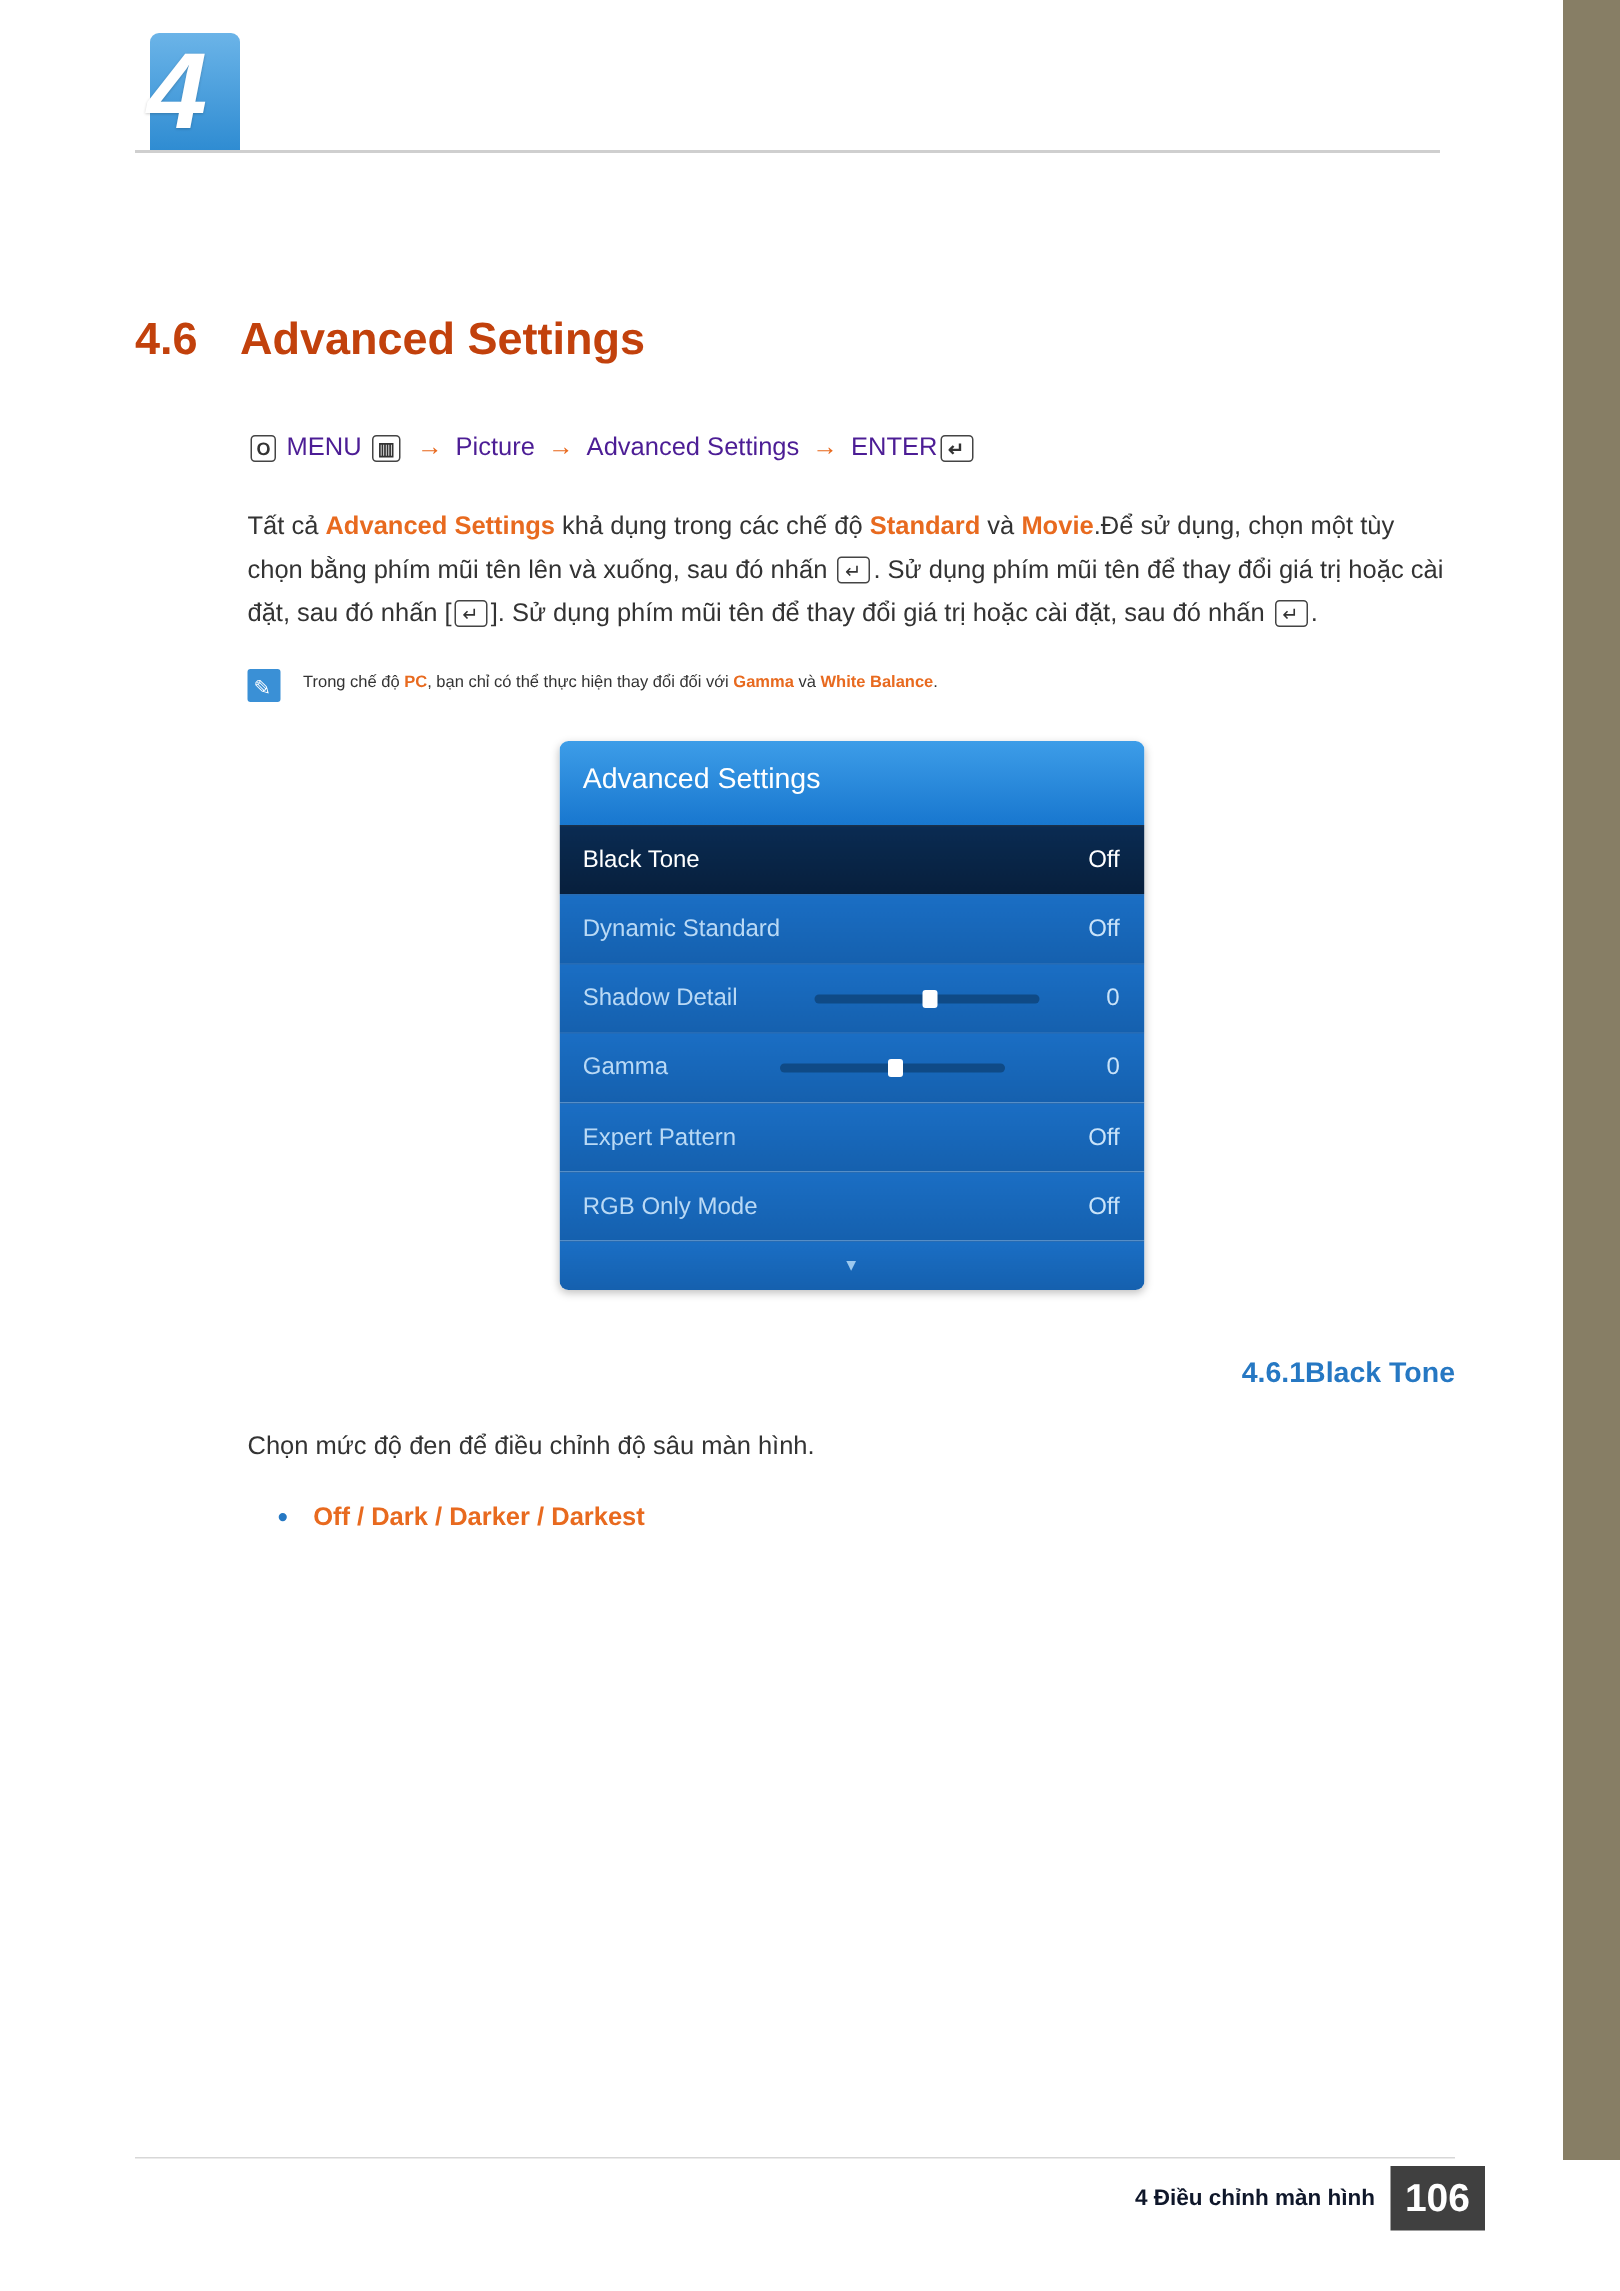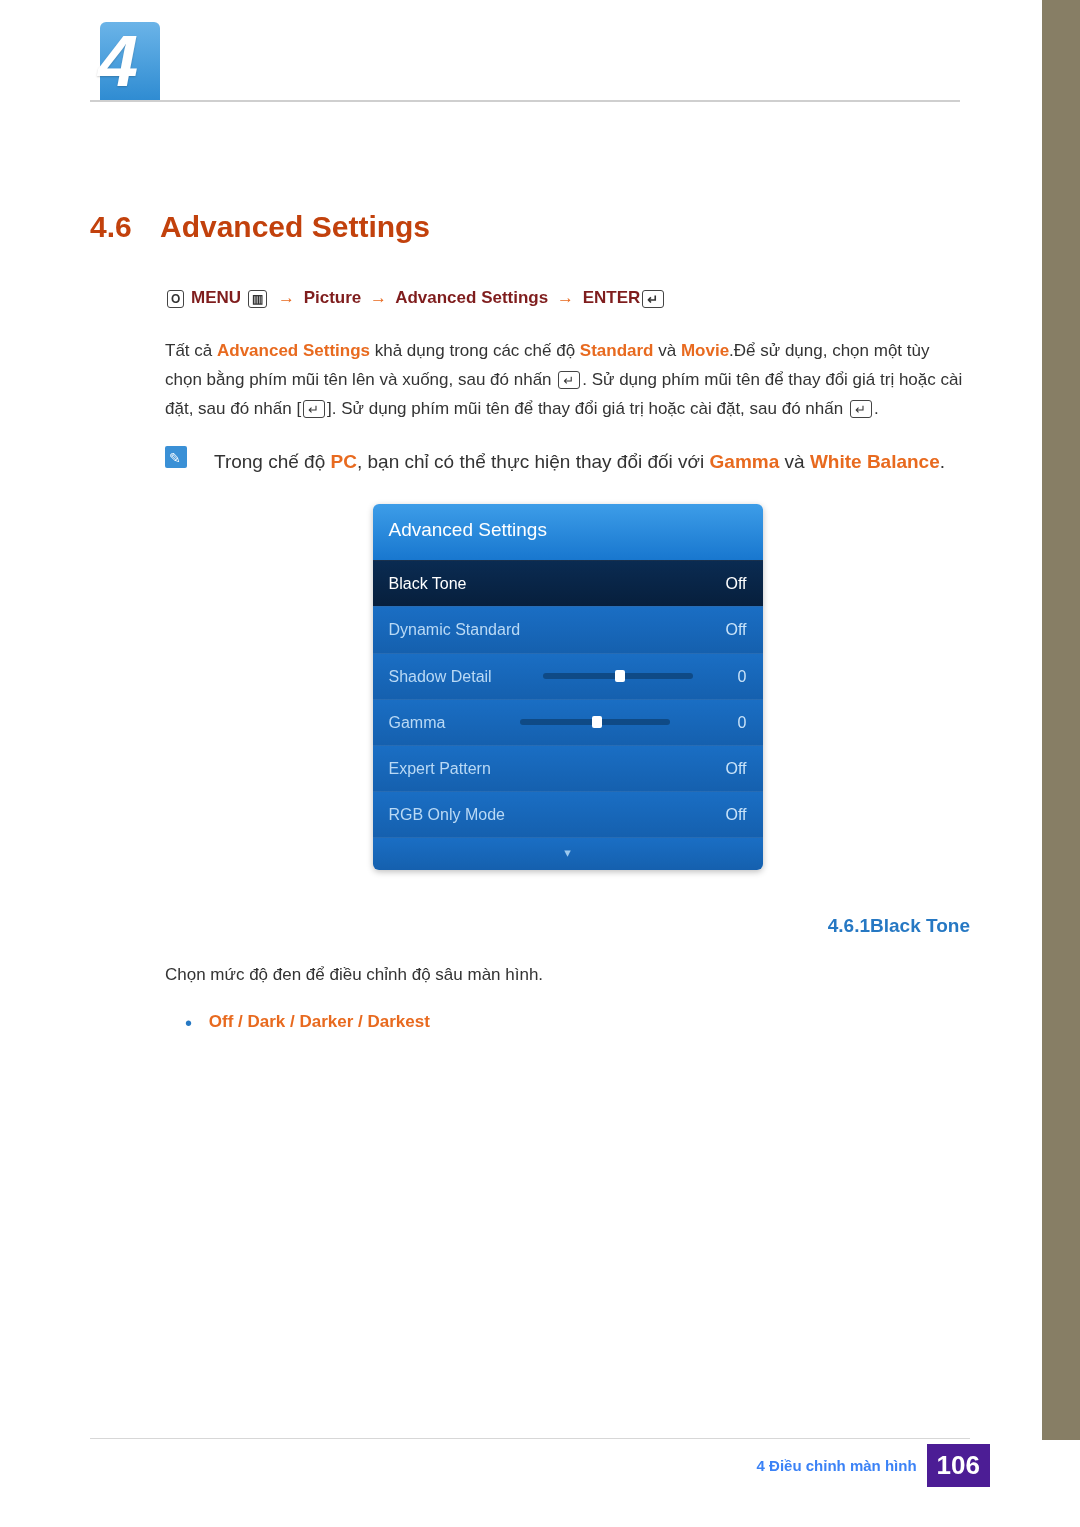--- a/index.html
+++ b/index.html
@@ -69,21 +69,21 @@
   .section-heading {
     font-size: 30px;
     font-weight: bold;
     color: #c2410c;
     margin-bottom: 40px;
   }
   .section-heading .num { display:inline-block; width:70px; }
   .content { padding-left: 75px; font-size: 17px; line-height: 1.7; color:#333; width: 880px; }
 
   .breadcrumb { margin-bottom: 24px; font-weight: bold; color:#333; }
-  .breadcrumb .hl { color:#7f1d1d; font-weight: bold; }
+  .breadcrumb .hl { color:#4c1d95; font-weight: normal; }
   .breadcrumb .arrow { color:#e86a1f; padding: 0 4px; }
   .icon-box {
     display:inline-block;
     border:1px solid #444;
     border-radius:3px;
     padding:0 3px;
     font-size:12px;
     line-height:16px;
     vertical-align: middle;
     margin: 0 2px;
@@ -102,21 +102,21 @@
   .icon-enter::after {
     content:"↵";
     position:absolute;
     top:-2px; left:4px;
     font-size:13px;
     color:#333;
   }
   .body-para { margin-bottom: 8px; }
   .hl { color:#e86a1f; font-weight: bold; }
 
-  .note-row { display:flex; gap:27px; margin: 22px 0 26px 0; font-size:19px; }
+  .note-row { display:flex; gap:15px; margin: 22px 0 26px 0; font-size:11px; }
   .note-icon {
     width:22px; height:22px;
     background:#3a90d6;
     border-radius:2px;
     flex:0 0 22px;
     position:relative;
   }
   .note-icon::after{
     content:"✎";
     color:#fff;
@@ -194,23 +194,23 @@
 
   
   .page-footer {
     position:absolute;
     bottom:40px;
     right:90px;
     display:flex;
     align-items:center;
     gap:10px;
   }
-  .footer-text { font-size:15px; color:#3b82f6; font-weight:bold; }
+  .footer-text { font-size:15px; color:#0f172a; font-weight:bold; }
   .footer-pagebox {
-    background:#4c1d95;
+    background:#404040;
     color:#fff;
     font-size:26px;
     font-weight:bold;
     padding:6px 10px;
     min-width:60px;
     text-align:center;
   }
   .footer-rule {
     position:absolute;
     bottom:88px;

